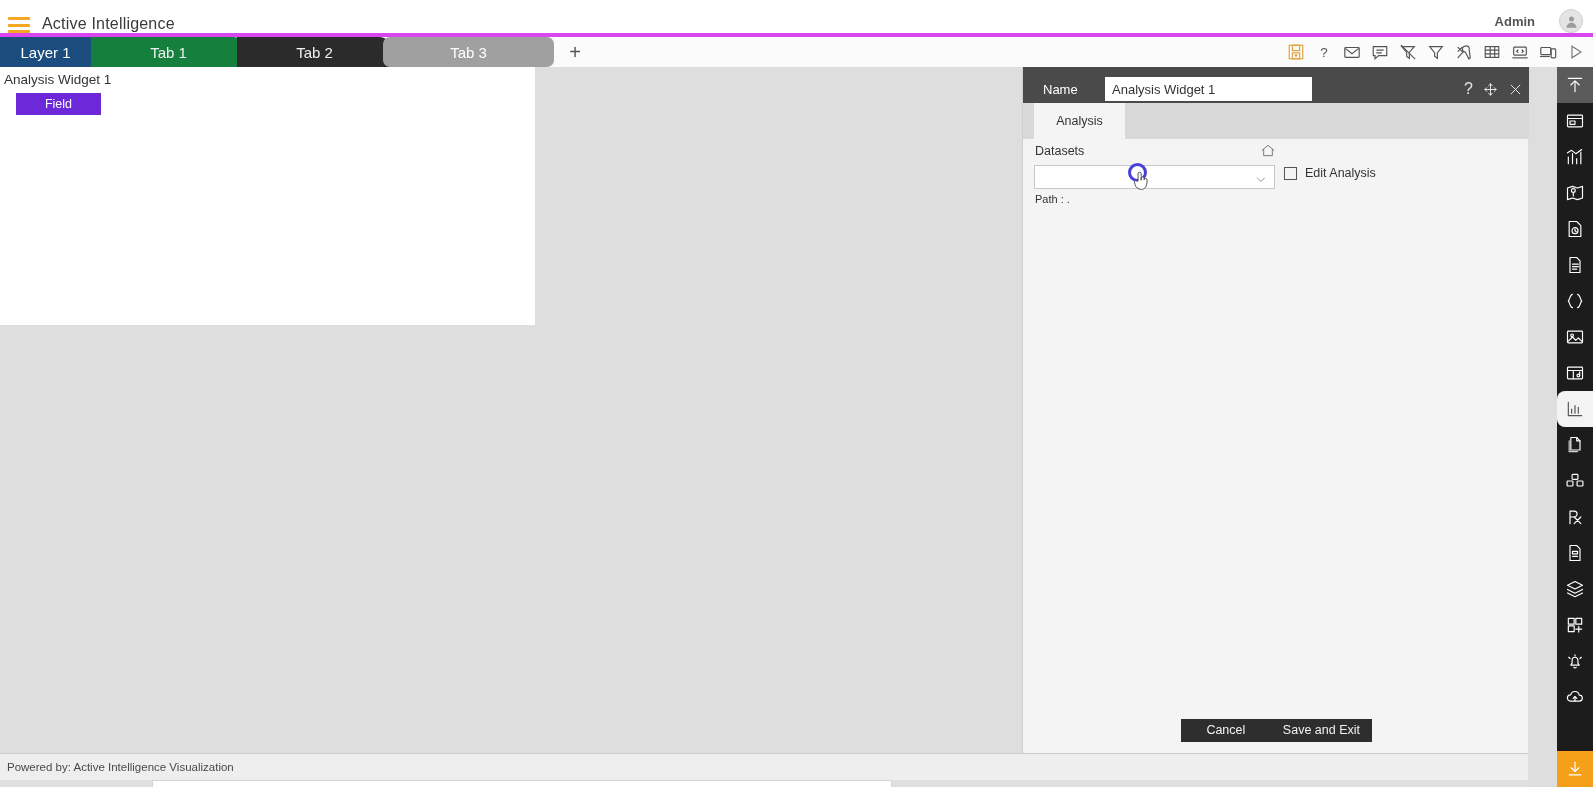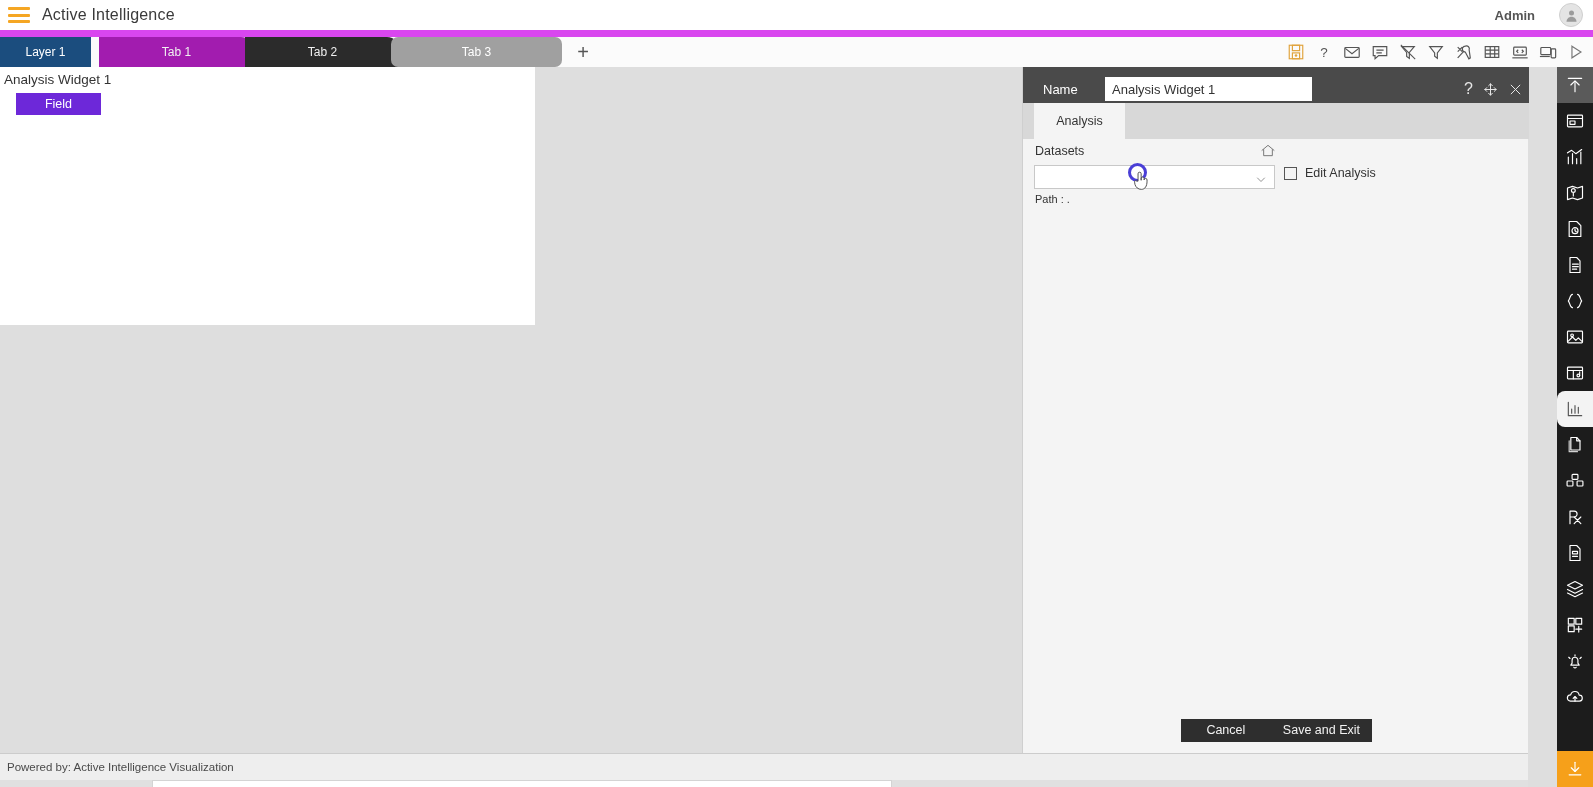--- a/index.html
+++ b/index.html
@@ -7,22 +7,22 @@
     width: 1593px; height: 787px;
     font-family: "Liberation Sans", sans-serif;
     overflow: hidden;
     background: #dedede;
   }
   #app { position: relative; width: 1593px; height: 787px; }
 
   
   .topbar {
     position: absolute; left: 0; top: 0; width: 1593px; height: 37px;
-    background: #ffffff; border-bottom: 7px solid #d946ef;
-    display: flex; align-items: center;
+    background: #ffffff; border-bottom: 4px solid #d946ef;
+    display: flex; align-items: flex-end;
   }
   .hamburger {
     width: 22px; height: 16px; margin-left: 8px; margin-right: 12px;
     display: flex; flex-direction: column; justify-content: space-between;
     cursor: pointer;
   }
   .hamburger i { display: block; height: 3px; background: #f5a623; border-radius: 1px; }
   .brand { font-size: 16px; color: #3a3a3a; letter-spacing: .2px; }
   .topbar-right {
     margin-left: auto; display: flex; align-items: center; gap: 24px;
@@ -37,26 +37,26 @@
   }
   .avatar svg { width: 15px; height: 15px; fill: #9b9b9b; }
 
   
   .tabstrip {
     position: absolute; left: 0; top: 37px; width: 1593px; height: 30px;
     background: #fbfbfb; display: flex; align-items: flex-end;
   }
   .tab {
     height: 30px; display: flex; align-items: center; justify-content: center;
-    font-size: 12px; color: #f0f0f0; position: relative;
+    font-size: 15px; color: #f0f0f0; position: relative;
     border-top-right-radius: 13px; cursor: pointer; user-select: none;
   }
   .tab.layer { width: 91px; background: #1b4d7e; color: #ffffff;
                border-top-right-radius: 0; justify-content: center; }
-  .tab.t1 { width: 155px; background: #a21caf; margin-left: 8px; }
+  .tab.t1 { width: 155px; background: #15803d; margin-left: 0px; }
   .tab.t2 { width: 155px; background: #2b2b2b; margin-left: -9px; }
   .tab.t3 { width: 171px; background: #a0a0a0; color: #ffffff; margin-left: -9px; border-radius: 7px; }
   .tab-add {
     width: 30px; height: 30px; display: flex; align-items: center;
     justify-content: center; font-size: 20px; color: #555; cursor: pointer;
     margin-left: 6px; font-weight: 300;
   }
   .tabstrip-tools {
     margin-left: auto; display: flex; align-items: center; gap: 10px;
     padding-right: 8px; height: 30px;

